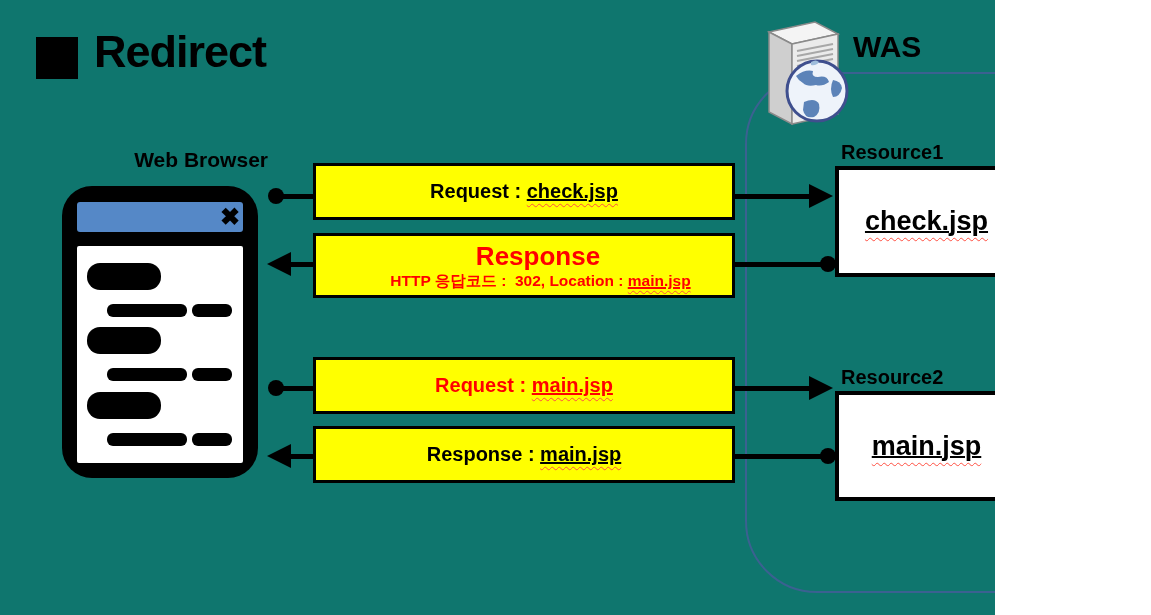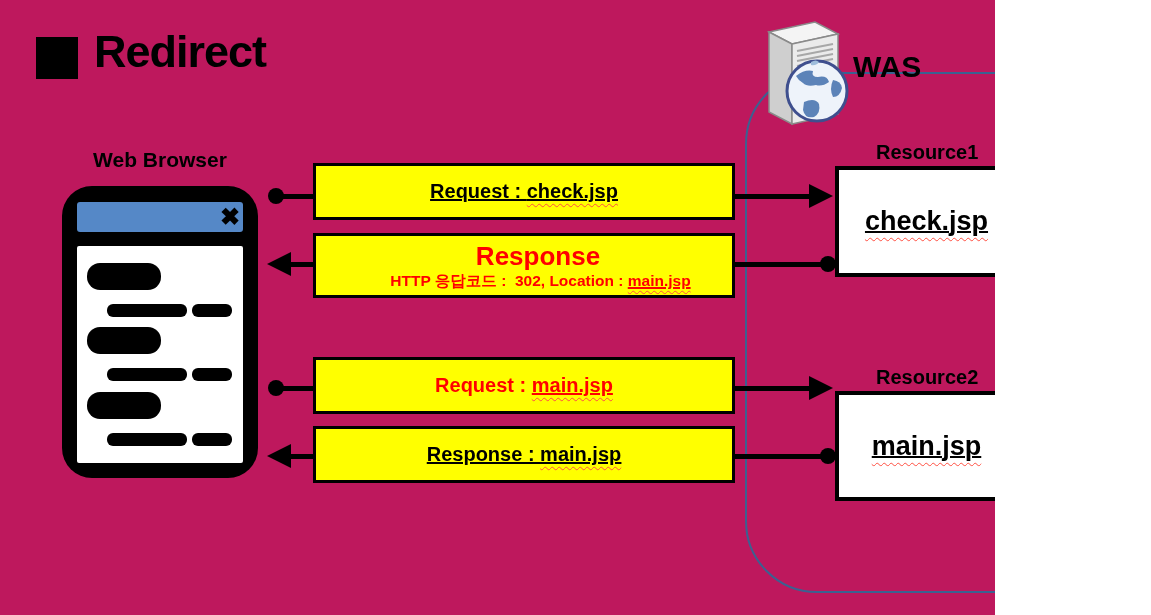--- a/index.html
+++ b/index.html
@@ -1,32 +1,32 @@
 <!DOCTYPE html>
 <html><head>
 <meta charset="utf-8">
 <style>
   * { margin:0; padding:0; box-sizing:border-box; }
   html,body { background:#fff; }
   .canvas {
-    position:relative; width:995px; height:615px; background:#be185d;
+    position:relative; width:995px; height:615px; background:#0f766e;
     font-family:"Liberation Sans", sans-serif; overflow:hidden;
   }
   
   .title-square { position:absolute; left:36px; top:37px; width:42px; height:42px; background:#000; }
   .page-title { position:absolute; left:94px; top:26px; font-size:45px; font-weight:bold; color:#000; letter-spacing:-1px; }
 
   
   .was-container { position:absolute; left:745px; top:72px; width:362px; height:521px;
     border:2.5px solid #3b6191; border-radius:72px; background:transparent; z-index:0; }
-  .was-label { position:absolute; left:853px; top:30px; font-size:30px; font-weight:bold; color:#000; z-index:3;margin-top:20px; }
+  .was-label { position:absolute; left:853px; top:30px; font-size:30px; font-weight:bold; color:#000; z-index:3; }
   .server-icon { position:absolute; left:756px; top:14px; width:96px; height:114px; z-index:3; }
 
   
-  .browser-label { position:absolute; left:52px; top:148px; width:216px; text-align:center;
+  .browser-label { position:absolute; left:52px; top:148px; width:216px; text-align:right;
     font-size:21px; font-weight:bold; color:#000; }
   .browser { position:absolute; left:62px; top:186px; width:196px; height:292px;
     background:#000; border-radius:30px; }
   .browser-titlebar { position:absolute; left:15px; right:15px; top:16px; height:30px;
     background:#5588c7; border-radius:3px; }
   .browser-close { position:absolute; right:3px; top:50%; transform:translateY(-52%);
     font-size:24px; font-weight:bold; color:#000; line-height:1; }
   .browser-content { position:absolute; left:15px; right:15px; top:60px; bottom:15px;
     background:#fff; border-radius:2px; }
   .bar { position:absolute; background:#000; }
@@ -43,28 +43,28 @@
   .ah.right { border-left:24px solid #000; }
   .ah.left  { border-right:24px solid #000; }
 
   
   .msg { position:absolute; left:313px; width:422px; background:#ffff00; border:3px solid #000;
     z-index:2; display:flex; flex-direction:column; justify-content:center; text-align:center; }
   .msg .line { white-space:pre; }
   .t20 { font-size:20px; font-weight:bold; }
   .t26 { font-size:26px; font-weight:bold; line-height:30px;margin-left:28px; }
   .t15 { font-size:15.5px; font-weight:bold; line-height:20px;padding-left:33px; }
-  .black { color:#000;text-decoration:underline; } .red { color:#ff0000; }
+  .black { color:#000; } .red { color:#ff0000; }
 
   
   .uw { text-decoration:underline; text-decoration-thickness:2px; }
   .sq { text-decoration:underline wavy #ff4f42; text-decoration-thickness:1px; text-underline-offset:0.26em; }
 
   
-  .res-label { position:absolute; left:876px; font-size:20px; font-weight:bold; color:#000; z-index:2; }
+  .res-label { position:absolute; left:841px; font-size:20px; font-weight:bold; color:#000; z-index:2; }
   .res-box { position:absolute; left:835px; width:183px; background:#fff; border:4px solid #000;
     z-index:2; display:flex; align-items:center; justify-content:center; }
   .res-file { font-size:27px; font-weight:bold; color:#000; }
 </style>
 </head>
 <body>
 
 <div class="canvas">
 
   <div class="title-square"></div>

